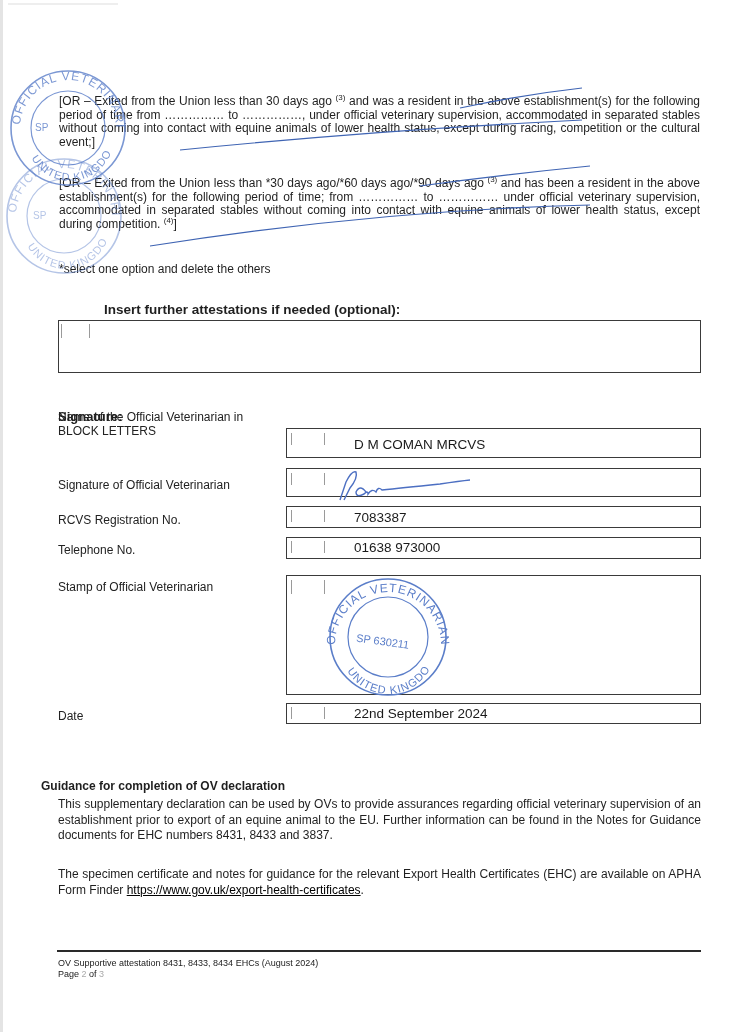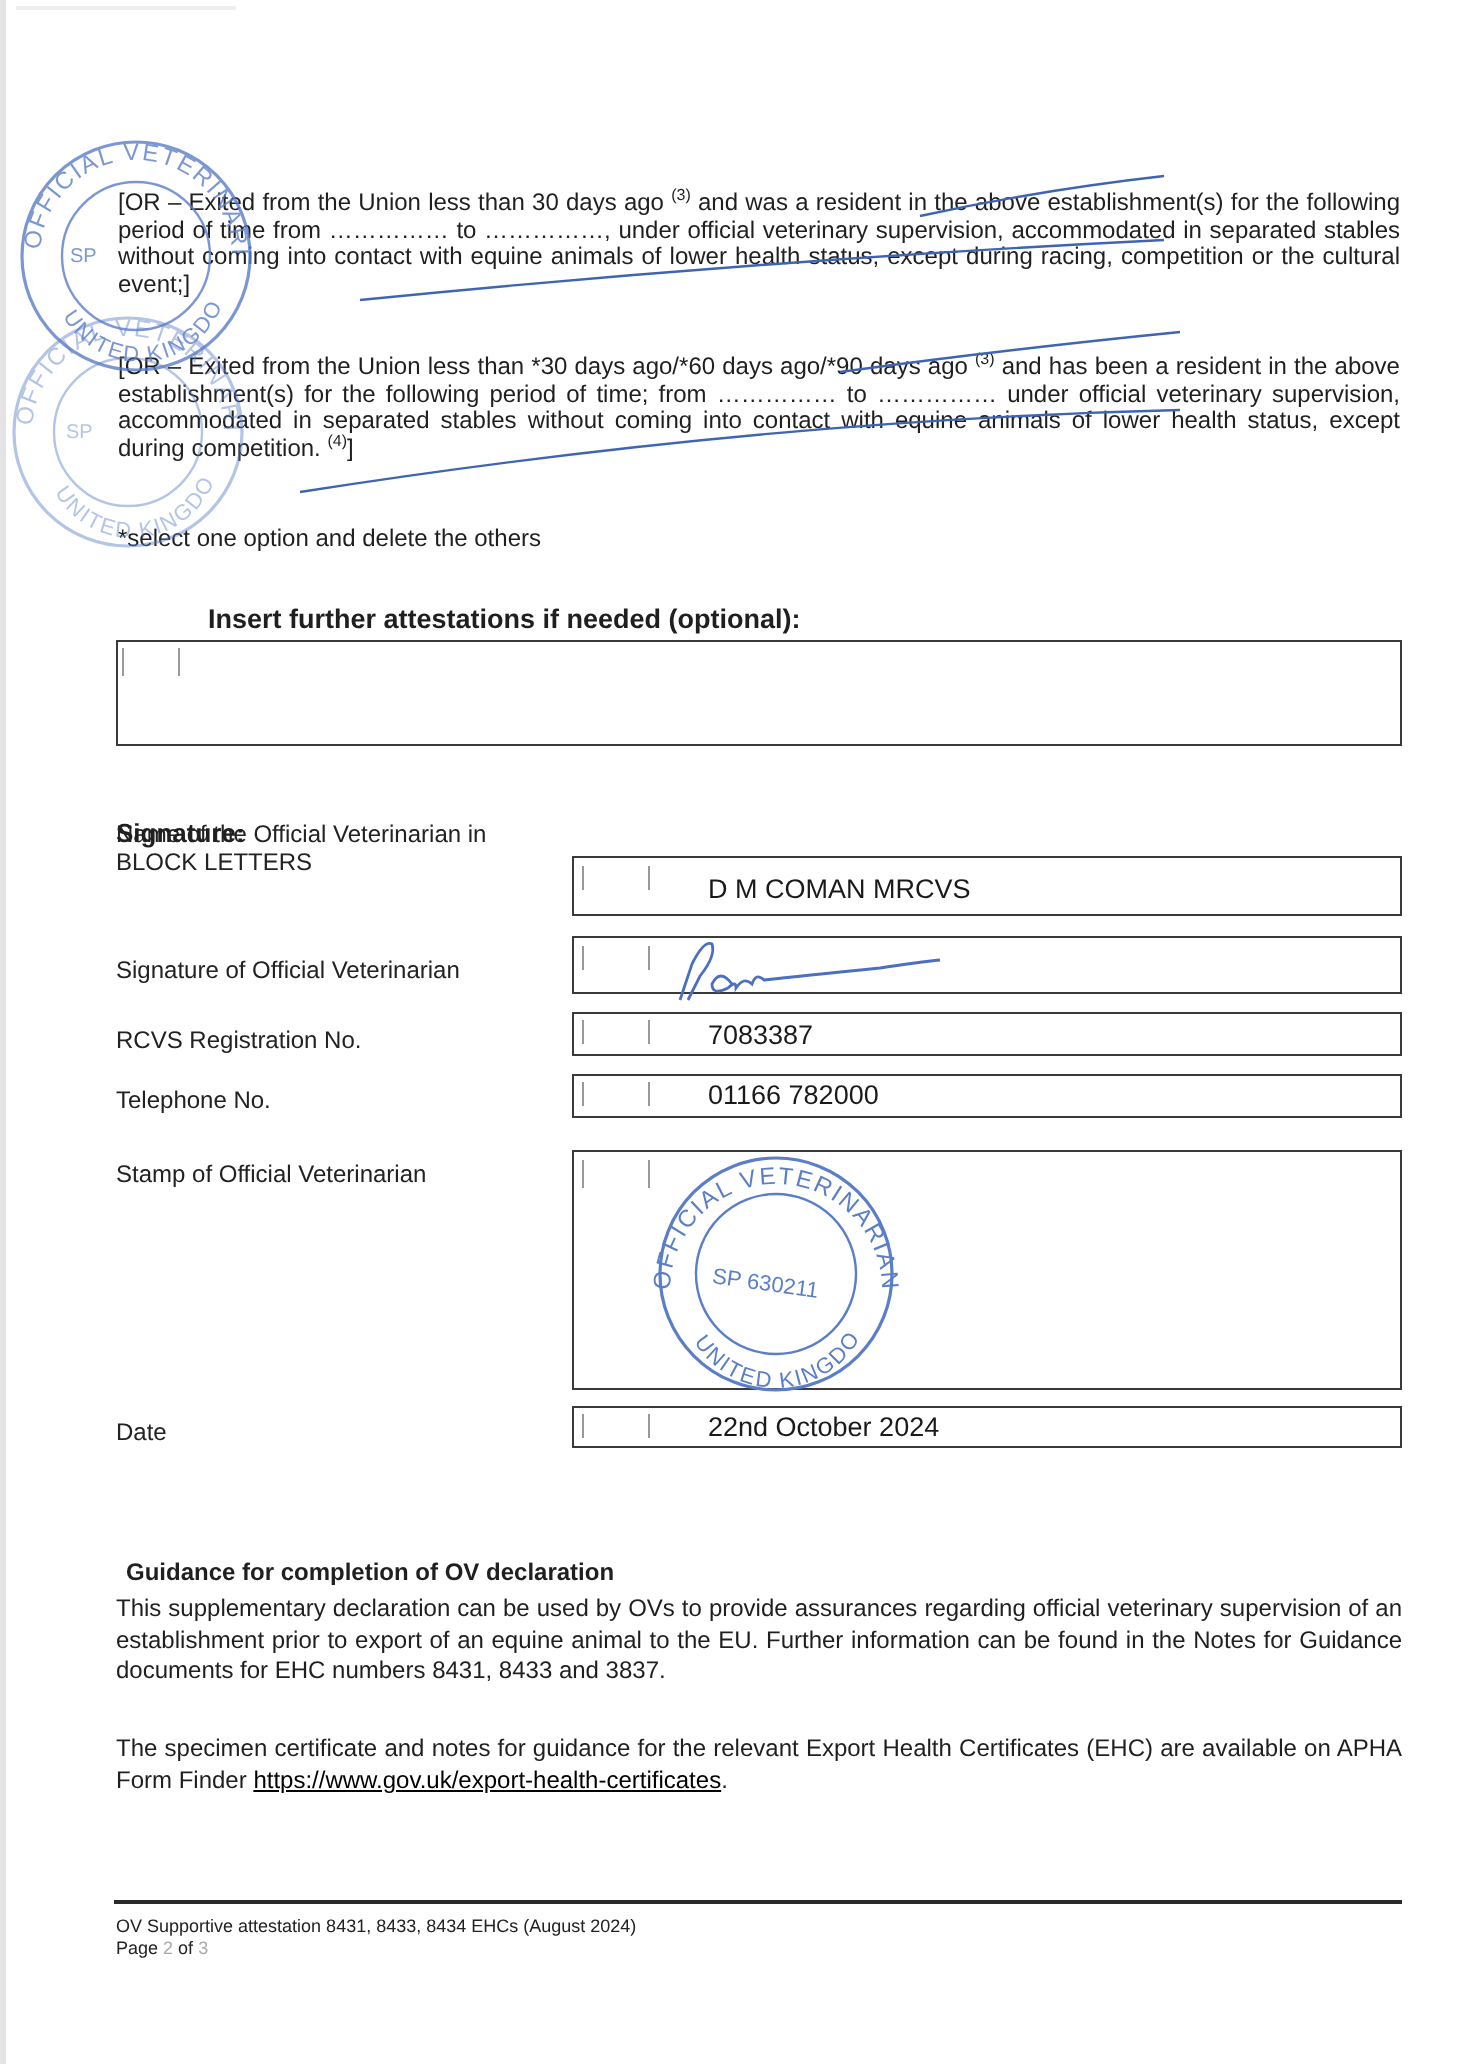--- a/index.html
+++ b/index.html
@@ -18,21 +18,21 @@
     #p2 { top: 177px; }
     #selectnote { position: absolute; left: 59px; top: 262px; font-size: 12px; color: #1f1f1f; }
     #further-title { position: absolute; left: 64px; top: 302px; font-size: 13.5px; font-weight: bold; color: #1f1f1f; margin-left: 40px; }
     .box { position: absolute; border: 1.3px solid #3a3a3a; background: #fff; box-sizing: border-box; }
     .tick { position: absolute; width: 1px; background: #9a9a9a; }
     #further-box { left: 58px; top: 320px; width: 643px; height: 53px; }
     #sig-title { position: absolute; left: 58px; top: 409px; font-size: 13px; font-weight: bold; color: #1f1f1f; }
     .lbl { position: absolute; left: 58px; font-size: 12px; line-height: 13.5px; color: #222; }
     .fld { left: 286px; width: 415px; }
     .val { position: absolute; left: 330px; font-size: 13.5px; color: #1a1a1a; margin-left: 24px; }
-    #guid-title { position: absolute; left: 63px; top: 779px; font-size: 12px; font-weight: bold; color: #1f1f1f; }
+    #guid-title { position: absolute; left: 41px; top: 779px; font-size: 12px; font-weight: bold; color: #1f1f1f; }
     .gp { position: absolute; left: 58px; width: 643px; font-size: 12px; line-height: 15.6px; text-align: justify; color: #1f1f1f; }
     #g1 { top: 797px; }
     #g2 { top: 867px; }
     a.lnk { color: #000000; text-decoration: underline; }
     #footer-rule { position: absolute; left: 57px; top: 950px; width: 644px; height: 2px; background: #2a2a2a; }
     #footer { position: absolute; left: 58px; top: 958px; font-size: 9px; line-height: 10.5px; color: #222; }
     #footer .dim { color: #aaaaaa; }
     .ink { position: absolute; left: 0; top: 0; pointer-events: none; }
   </style>
 </head>
@@ -77,34 +77,34 @@
   <div class="tick" style="left:4px;top:3px;height:12px;"></div>
   <div class="tick" style="left:37px;top:3px;height:12px;"></div>
 </div>
 <div class="val" style="top:510px;">7083387</div>
 
 <div class="lbl" style="top:544px;">Telephone No.</div>
 <div class="box fld" style="top:537px;height:22px;">
   <div class="tick" style="left:4px;top:3px;height:12px;"></div>
   <div class="tick" style="left:37px;top:3px;height:12px;"></div>
 </div>
-<div class="val" style="top:540px;">01166 782000</div>
+<div class="val" style="top:540px;">01638 973000</div>
 
 <div class="lbl" style="top:581px;">Stamp of Official Veterinarian</div>
 <div class="box fld" style="top:575px;height:120px;">
   <div class="tick" style="left:4px;top:4px;height:14px;"></div>
   <div class="tick" style="left:37px;top:4px;height:14px;"></div>
 </div>
 
 <div class="lbl" style="top:710px;">Date</div>
 <div class="box fld" style="top:703px;height:21px;">
   <div class="tick" style="left:4px;top:3px;height:12px;"></div>
   <div class="tick" style="left:37px;top:3px;height:12px;"></div>
 </div>
-<div class="val" style="top:706px;">22nd October 2024</div>
+<div class="val" style="top:706px;">22nd September 2024</div>
 
 <div id="guid-title">Guidance for completion of OV declaration</div>
 <div class="gp" id="g1">This supplementary declaration can be used by OVs to provide assurances regarding official veterinary supervision of an establishment prior to export of an equine animal to the EU. Further information can be found in the Notes for Guidance documents for EHC numbers 8431, 8433 and 3837.</div>
 <div class="gp" id="g2">
   <span>The specimen certificate and notes for guidance for the relevant Export Health Certificates (EHC) are available on APHA Form Finder </span><a class="lnk">https://www.gov.uk/export-health-certificates</a><span>.</span>
 </div>
 
 <div id="footer-rule"></div>
 <div id="footer">
   <div>OV Supportive attestation 8431, 8433, 8434 EHCs (August 2024)</div>

